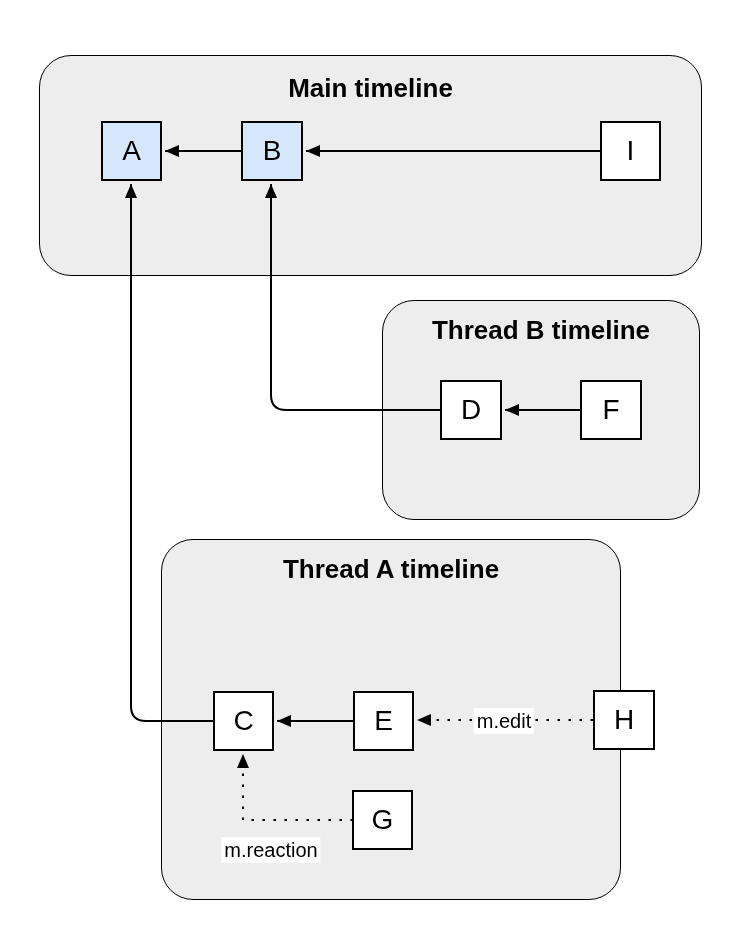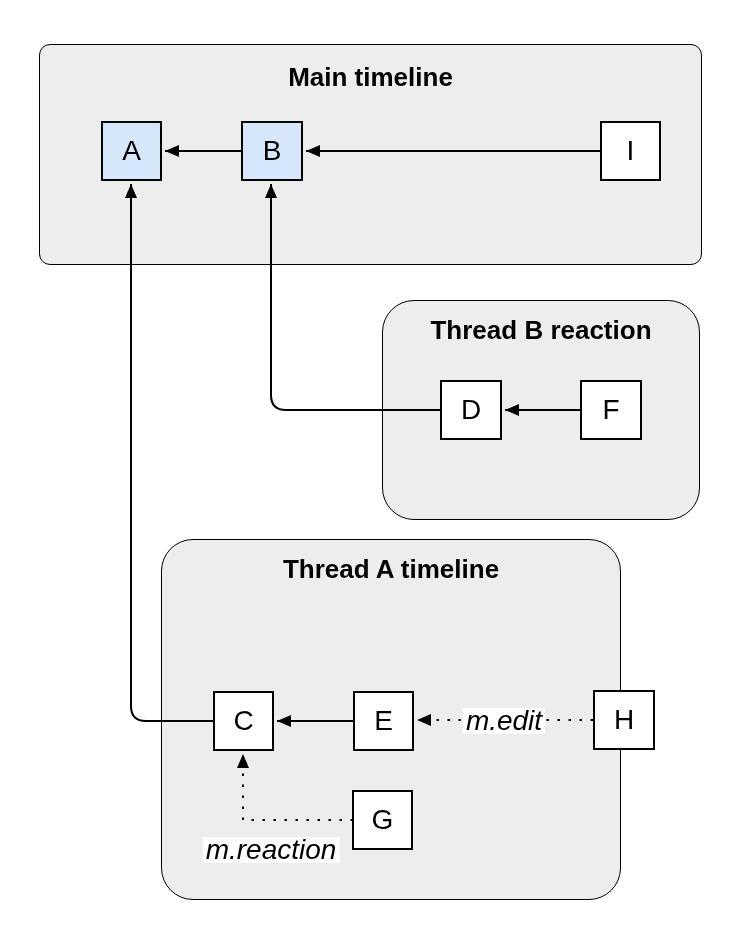--- a/index.html
+++ b/index.html
@@ -61,39 +61,38 @@
     justify-content:center;
     font-size:28px;
     line-height:1;
     z-index:4;
   }
   .node.highlight{background:var(--highlight-fill);}
   .edge-label{
     position:absolute;
     transform:translate(-50%,-50%);
     background:var(--label-bg);
-    font-size:28px;
+    font-size:20px;
     line-height:26px;
     padding:0 3px;
     white-space:nowrap;
     z-index:5;
-    font-style:italic;
   }
 </style>
 </head>
 <body>
 
 <div class="canvas">
 
-  <div class="container" style="left:39px;top:44px;width:663px;height:221px;border-radius:11px;">
+  <div class="container" style="left:39px;top:55px;width:663px;height:221px;">
     <div class="container-title main-title">Main timeline</div>
   </div>
 
   <div class="container" style="left:382px;top:300px;width:318px;height:220px;">
-    <div class="container-title">Thread B reaction</div>
+    <div class="container-title">Thread B timeline</div>
   </div>
 
   <div class="container" style="left:161px;top:539px;width:460px;height:361px;">
     <div class="container-title">Thread A timeline</div>
   </div>
 
   <svg class="edges" width="756" height="942" viewBox="0 0 756 942" xmlns="http://www.w3.org/2000/svg">
     <defs>
       <marker id="arrow" markerUnits="userSpaceOnUse" markerWidth="16" markerHeight="14" viewBox="0 0 16 14" refX="15" refY="7" orient="auto">
         <path d="M1,1 L15,7 L1,13 Z" fill="#000"></path>

